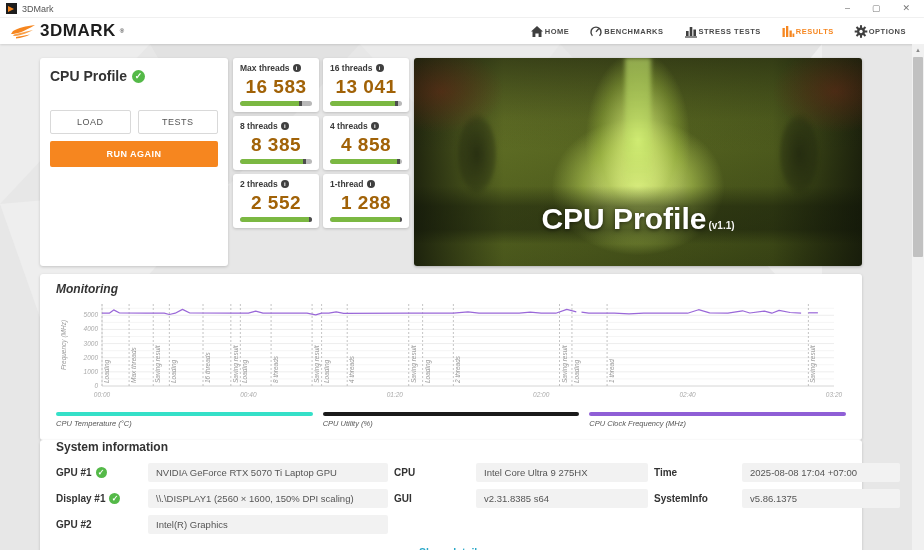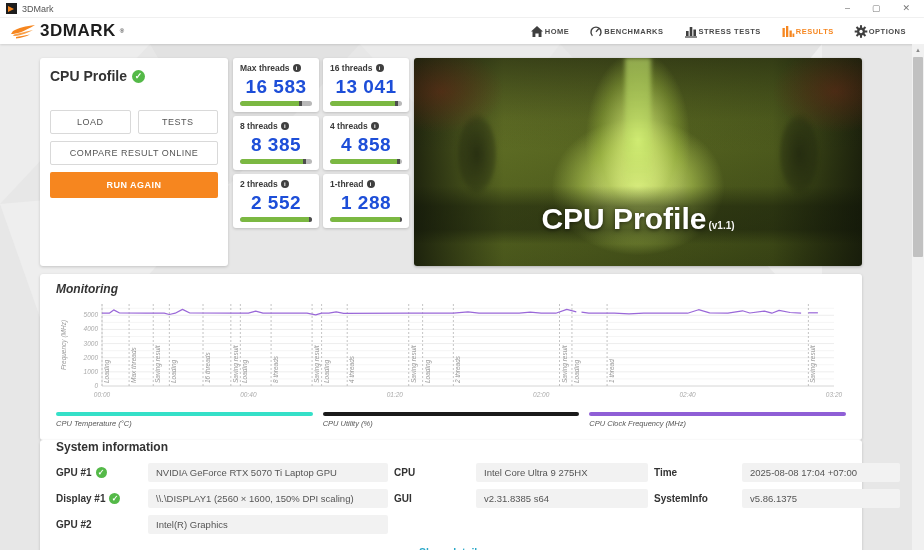--- a/index.html
+++ b/index.html
@@ -41,21 +41,21 @@
   .btn-row { display:flex; gap:7px; }
   .btn { border:1px solid #d9d9d9; background:#fff; border-radius:2px; font-size:9px; letter-spacing:.5px; color:#555; text-align:center; padding:6px 0; flex:1; cursor:pointer; font-family:"Liberation Sans", sans-serif; }
   .btn-primary { background:#f6861f; border:none; color:#fff; font-weight:bold; padding:8px 0; }
 
   
   .score-grid { width:176px; display:grid; grid-template-columns:86px 86px; grid-auto-rows:54px; gap:4px; }
   .score-card { padding:5px 7px 6px; display:flex; flex-direction:column; }
   .score-head { display:flex; align-items:center; gap:3px; }
   .score-label { font-size:8.5px; font-weight:bold; color:#3a3a3a; white-space:nowrap; }
   .info-dot { width:8px; height:8px; border-radius:50%; background:#3f3f3f; color:#fff; font-size:6px; font-weight:bold; line-height:8px; text-align:center; flex:0 0 auto; cursor:pointer; }
-  .score-value { font-size:19px; font-weight:bold; color:#1d4ed8; text-align:center; margin-top:3px; letter-spacing:.5px; }
+  .score-value { font-size:19px; font-weight:bold; color:#a16207; text-align:center; margin-top:3px; letter-spacing:.5px; }
   .score-bar { margin-top:auto; height:5px; border-radius:3px; background:#b9b9b9; position:relative; overflow:hidden; }
   .score-bar .bar-fill { position:absolute; left:0; top:0; bottom:0; background:#7bb842; border-radius:3px 0 0 3px; }
   .score-bar .bar-marker { position:absolute; top:0; bottom:0; width:3px; background:#4d4d4d; }
 
   
   .hero { flex:1; border-radius:3px; overflow:hidden; position:relative; box-shadow:0 1px 3px rgba(0,0,0,.25);
     background:
       radial-gradient(ellipse 70px 120px at 50% 40%, rgba(226,248,130,.9), rgba(170,200,70,.35) 55%, rgba(120,145,40,0) 75%),
       radial-gradient(ellipse 120px 95px at 50% 62%, rgba(244,255,160,.95), rgba(190,215,90,.55) 45%, rgba(120,145,40,0) 72%),
       radial-gradient(ellipse 90px 60px at 6% 16%, rgba(120,40,25,.45), transparent 70%),
@@ -200,21 +200,20 @@
       <div class="card profile-card">
         <div class="profile-title">
           <span>CPU Profile</span>
           <span class="check">✓</span>
         </div>
         <div class="profile-buttons">
           <div class="btn-row">
             <button class="btn">LOAD</button>
             <button class="btn">TESTS</button>
           </div>
-          <button class="btn">COMPARE RESULT ONLINE</button>
           <button class="btn btn-primary">RUN AGAIN</button>
         </div>
       </div>
 
       <div class="score-grid">
         <div class="card score-card">
           <div class="score-head">
             <span class="score-label">Max threads</span>
             <span class="info-dot">i</span>
           </div>

